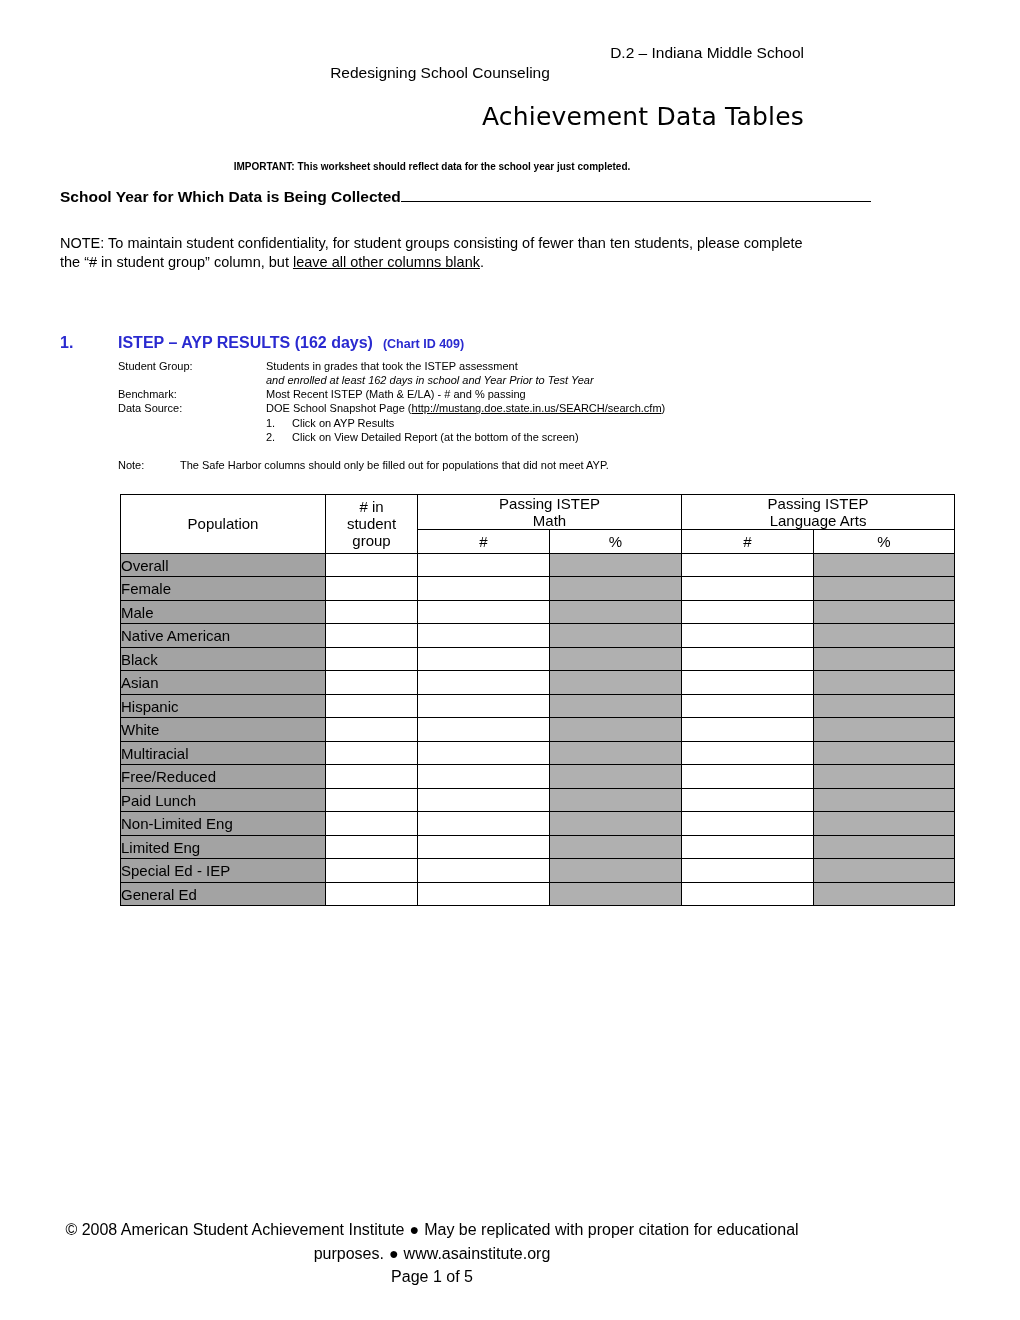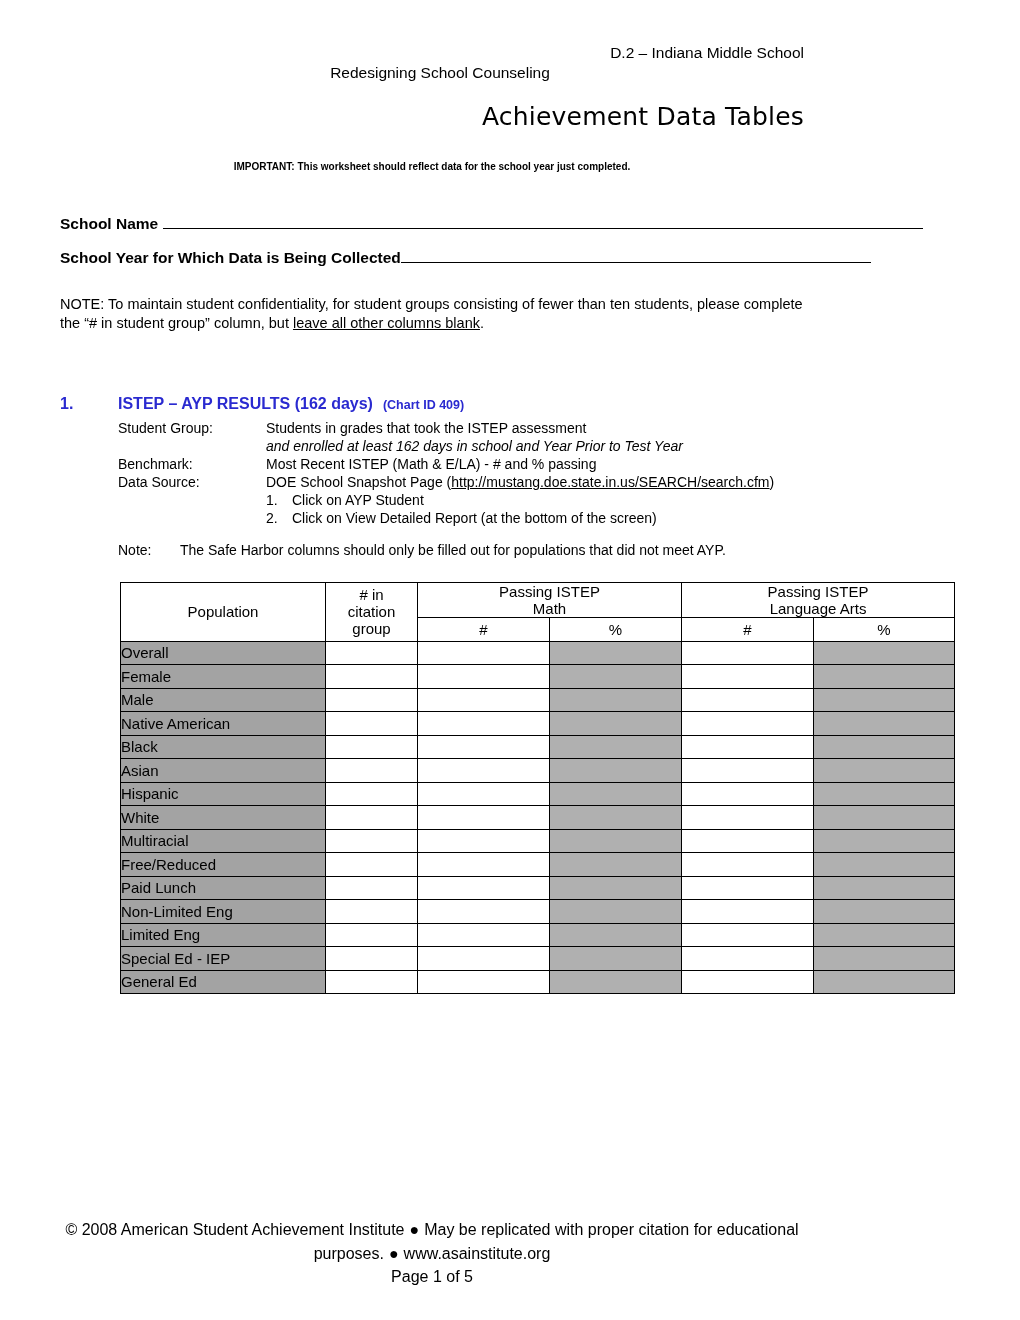--- a/index.html
+++ b/index.html
@@ -101,21 +101,21 @@
   .chart-id {
     font-size: 12.5px;
     font-weight: bold;
     color: #2a2ad0;
     margin-left: 10px;
   }
 
   .meta {
     margin-left: 58px;
     margin-top: 7px;
-    font-size: 14px;
+    font-size: 11px;
     line-height: 1.28;
   }
   .meta-row {
     display: flex;
   }
   .meta-label {
     width: 148px;
     flex: 0 0 148px;
   }
   .meta-val {
@@ -219,24 +219,20 @@
 
   <div class="hdr-row">
     <div class="hdr-right">D.2 – Indiana Middle School</div>
     <div class="hdr-center">Redesigning School Counseling</div>
   </div>
 
   <div class="doc-title">Achievement Data Tables</div>
 
   <div class="important">IMPORTANT:  This worksheet should reflect data for the school year just completed.</div>
 
-  <div class="field-line">
-    <span>School Name</span>
-    <span class="blank" style="width:760px;"></span>
-  </div>
 
   <div class="field-line second">
     <span>School Year for Which Data is Being Collected</span><span class="blank" style="width:470px;"></span>
   </div>
 
   <div class="note">
     <span>NOTE: To maintain student confidentiality, for student groups consisting of fewer than ten students, please complete the “# in student group” column, but </span><u>leave all other columns blank</u><span>.</span>
   </div>
 
   <div class="section">
@@ -257,21 +253,21 @@
         <div class="meta-label">Benchmark:</div>
         <div class="meta-val">Most Recent ISTEP (Math &amp; E/LA) - # and % passing</div>
       </div>
       <div class="meta-row">
         <div class="meta-label">Data Source:</div>
         <div class="meta-val">
           <span>DOE School Snapshot Page (</span><span class="link">http://mustang.doe.state.in.us/SEARCH/search.cfm</span><span>)</span>
         </div>
       </div>
       <div class="meta-sub">
-        <span class="num">1.</span><span>Click on AYP Student</span>
+        <span class="num">1.</span><span>Click on AYP Results</span>
       </div>
       <div class="meta-sub">
         <span class="num">2.</span><span>Click on View Detailed Report (at the bottom of the screen)</span>
       </div>
       <div class="note-row">
         <div class="meta-label">Note:</div>
         <div class="meta-val">The Safe Harbor columns should only be filled out for populations that did not meet AYP.</div>
       </div>
     </div>
 
@@ -282,21 +278,21 @@
         <col style="width:132px;">
         <col style="width:132px;">
         <col style="width:132px;">
         <col style="width:141px;">
       </colgroup>
       <thead>
         <tr>
           <th class="pop-head" rowspan="2">Population</th>
           <th class="grp-head" rowspan="2">
             <div># in</div>
-            <div>citation</div>
+            <div>student</div>
             <div>group</div>
           </th>
           <th class="span-head" colspan="2">
             <div>Passing ISTEP</div>
             <div>Math</div>
           </th>
           <th class="span-head" colspan="2">
             <div>Passing ISTEP</div>
             <div>Language Arts</div>
           </th>

